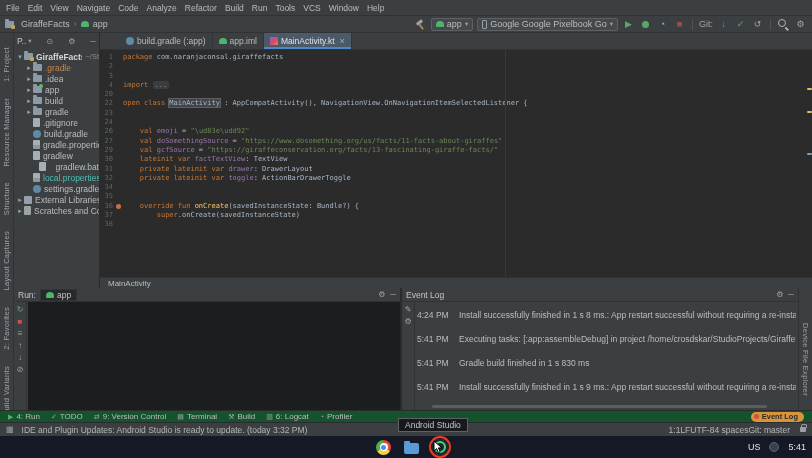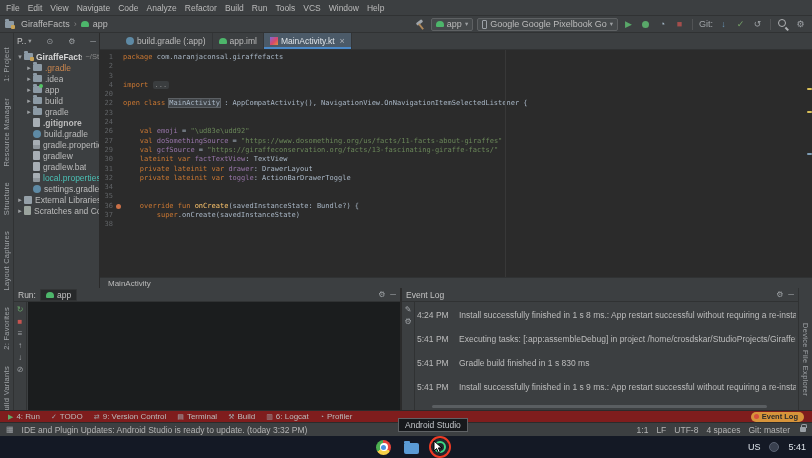--- a/index.html
+++ b/index.html
@@ -96,31 +96,31 @@
 .side-ico.stop{color:#c75450}
 #run-console{position:absolute;left:14px;top:14px;right:0;bottom:0;background:#1b1d1e;font-family:"DejaVu Sans Mono",monospace}
 #event-panel{flex:1;position:relative;background:#3c3f41}
 #event-list{position:absolute;left:15px;top:14px;right:2px;bottom:6px;overflow:hidden;font-size:8.5px;padding-top:8px}
 .erow{height:24px;display:flex;white-space:nowrap;align-items:flex-start}
 .etime{width:38px;flex:none;color:#bdbdbd}
 .etext{color:#bdbdbd;margin-left:4px}
 #event-scrollbar{position:absolute;left:30px;bottom:2px;width:335px;height:3px;background:#5a5e61;border-radius:2px}
 
 
-#twbar{position:absolute;left:0;top:410px;width:100%;height:12px;background:#7f1d1d;border-top:1px solid #2b2b2b;display:flex;align-items:center;font-size:8px;padding:0 8px;gap:11px;color:#bbb}
+#twbar{position:absolute;left:0;top:410px;width:100%;height:12px;background:#14532d;border-top:1px solid #2b2b2b;display:flex;align-items:center;font-size:8px;padding:0 8px;gap:11px;color:#bbb}
 .twb-item{display:flex;align-items:center;gap:3px;white-space:nowrap}
 .twb-ico{font-size:7px;color:#9fa3a7}
 .twb-ico.run{color:#5fa865}
 #event-badge{margin-left:auto;background:#d7943a;color:#2b2b2b;border-radius:6px;padding:0 6px 0 3px;height:10px;display:flex;align-items:center;gap:3px;font-size:7.5px;font-weight:bold}
 #event-badge .dot{width:5px;height:5px;border-radius:50%;background:#d64f3f}
 
 
 #statusbar{position:absolute;left:0;top:422px;width:100%;height:14px;background:#3c3f41;border-top:1px solid #2b2b2b;display:flex;align-items:center;font-size:8.5px;color:#b5b5b5;padding:0 6px;gap:8px}
 .sbico{font-size:8px;color:#9fa3a7}
-#status-items{margin-left:auto;display:flex;gap:8px;align-items:center}
+#status-items{margin-left:auto;display:flex;gap:0;align-items:center}
 .ico-lock{width:6px;height:5px;background:#9aa0a6;border-radius:1px;position:relative;margin-left:2px}
 .ico-lock::before{content:"";position:absolute;top:-3px;left:1px;width:4px;height:3px;border:1px solid #9aa0a6;border-bottom:none;border-radius:2px 2px 0 0}
 
 
 #taskbar{position:absolute;left:0;top:436px;width:100%;height:22px;background:#141925}
 #task-center{position:absolute;left:376px;top:3px;display:flex;gap:13px;align-items:center}
 .chrome{width:15px;height:15px;border-radius:50%;background:conic-gradient(#e8453c 0 33%,#f7d148 0 66%,#4caf50 0 100%);position:relative}
 .chrome::before{content:"";position:absolute;inset:3.5px;border-radius:50%;background:#fff}
 .chrome::after{content:"";position:absolute;inset:5px;border-radius:50%;background:#4a90e2}
 .tfolder{width:15px;height:11px;background:#5b9bd5;border-radius:1px 2px 2px 2px;position:relative;margin-top:2px}
@@ -239,41 +239,41 @@
         <div class="trow" style="padding-left: 11px;">
           <span class="tarrow">▸</span>
           <span class="tico ic-folder"></span>
           <span class="tlabel">build</span>
         </div>
         <div class="trow" style="padding-left: 11px;">
           <span class="tarrow">▸</span>
           <span class="tico ic-folder"></span>
           <span class="tlabel">gradle</span>
         </div>
-        <div class="trow" style="padding-left: 11px; font-weight: bold;">
+        <div class="trow" style="padding-left: 11px;">
           <span class="tarrow"></span>
           <span class="tico ic-file"></span>
           <span class="tlabel">.gitignore</span>
         </div>
         <div class="trow" style="padding-left: 11px;">
           <span class="tarrow"></span>
           <span class="tico ic-gradle"></span>
           <span class="tlabel">build.gradle</span>
         </div>
         <div class="trow" style="padding-left: 11px;">
           <span class="tarrow"></span>
           <span class="tico ic-props"></span>
           <span class="tlabel">gradle.properties</span>
         </div>
         <div class="trow" style="padding-left: 11px;">
           <span class="tarrow"></span>
           <span class="tico ic-file"></span>
           <span class="tlabel">gradlew</span>
         </div>
-        <div class="trow" style="padding-left: 11px;">
+        <div class="trow" style="padding-left: 11px; justify-content: space-between;">
           <span class="tarrow"></span>
           <span class="tico ic-file"></span>
           <span class="tlabel">gradlew.bat</span>
         </div>
         <div class="trow" style="padding-left: 11px;">
           <span class="tarrow"></span>
           <span class="tico ic-props"></span>
           <span class="tlabel" style="color: rgb(75, 192, 181);">local.properties</span>
         </div>
         <div class="trow" style="padding-left: 11px;">

